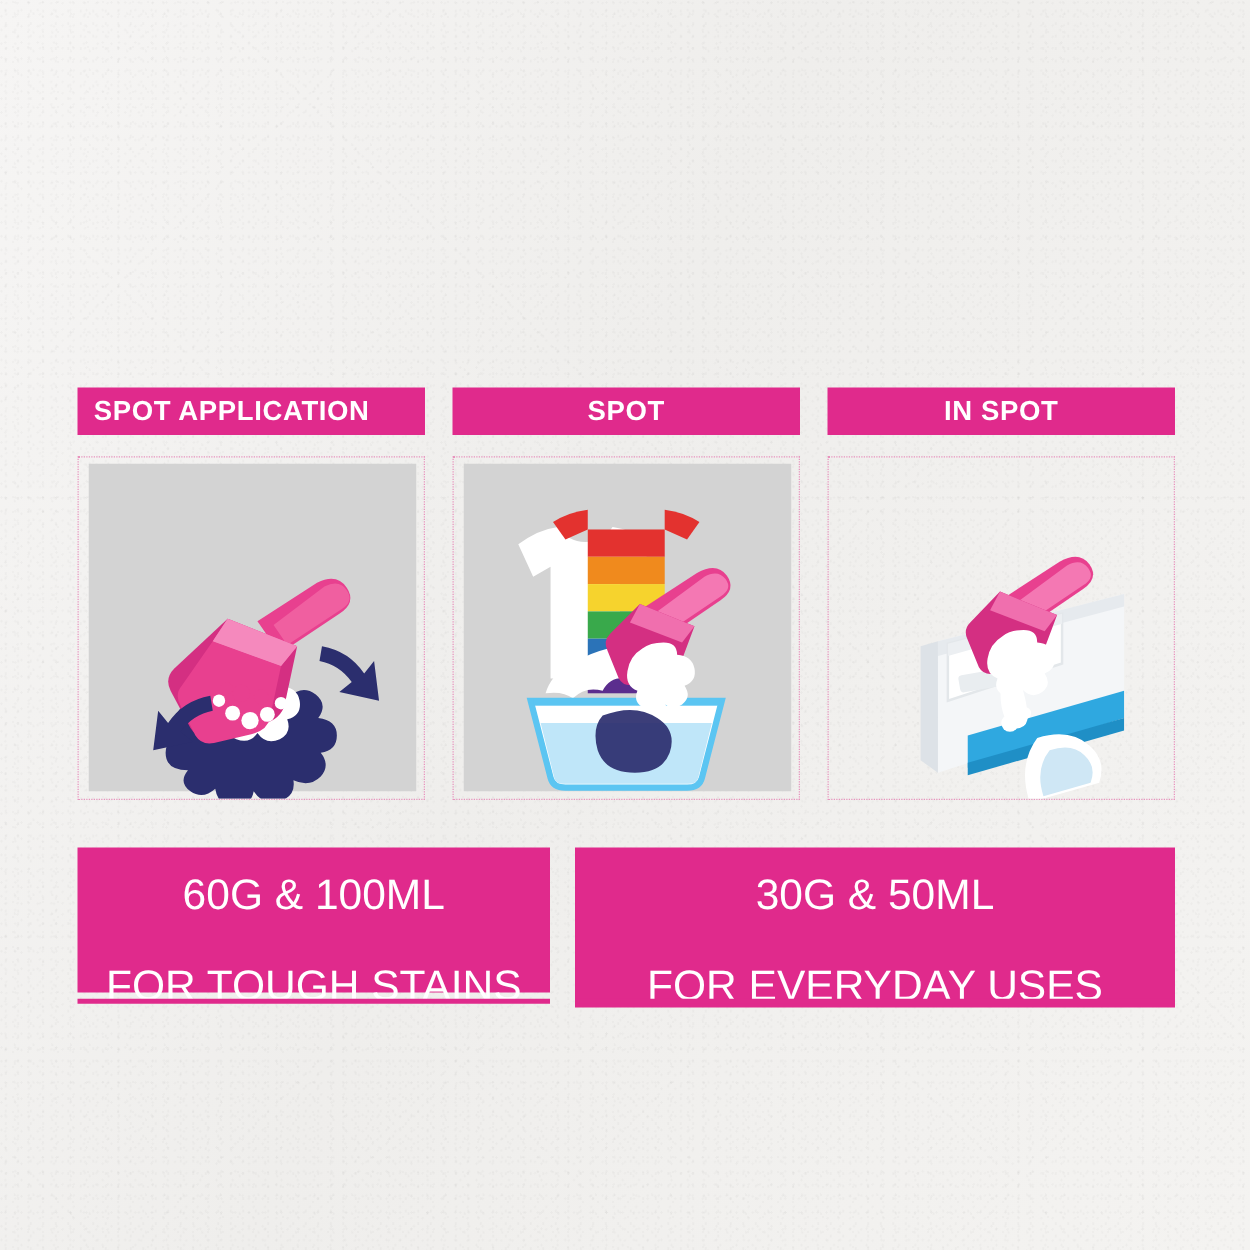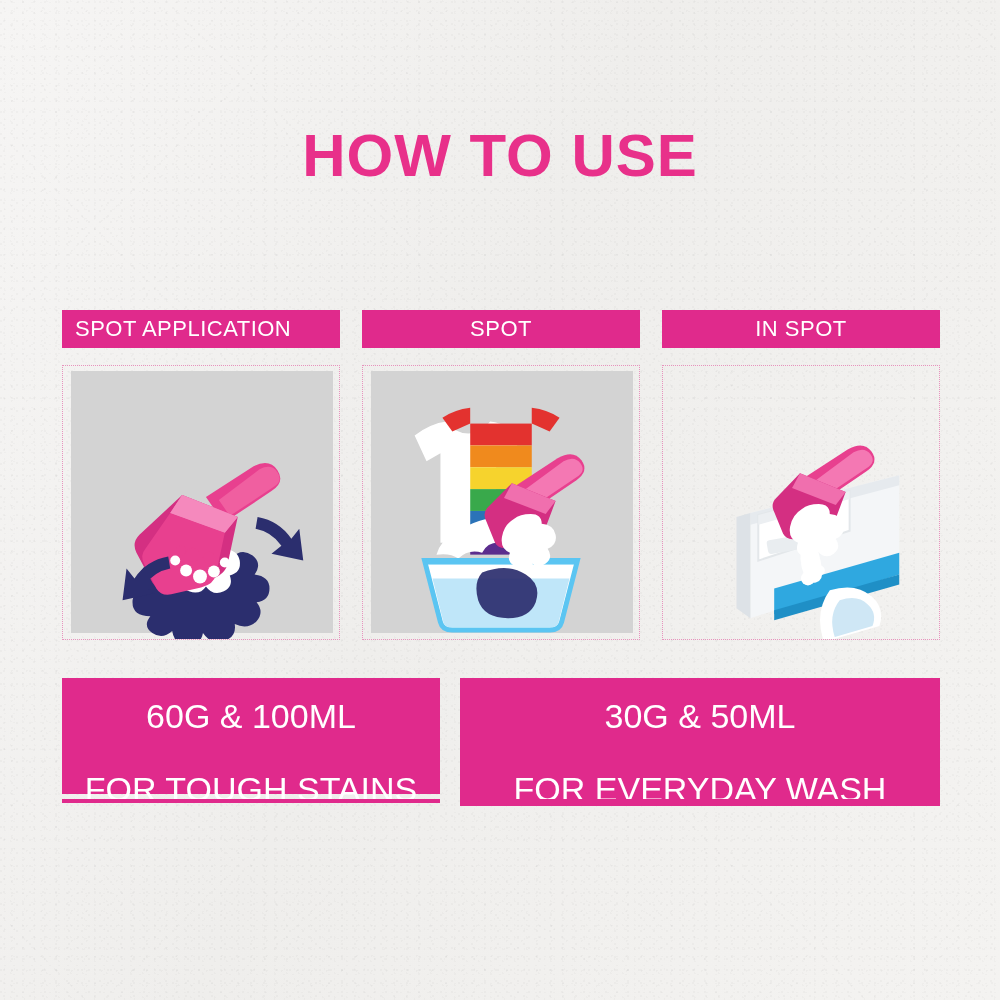--- a/index.html
+++ b/index.html
@@ -70,20 +70,21 @@
   .step-label {
     height: 38px;
     background: #e02a8c;
     color: #ffffff;
     font-size: 22px;
     letter-spacing: 0.5px;
     display: flex;
     align-items: center;
     justify-content: center;
     font-family: "Liberation Sans", sans-serif;
+    font-weight: bold;
   }
   .step.s1 .step-label { justify-content: flex-start; padding-left: 13px; box-sizing: border-box; }
 
   .step-imgbox {
     margin-top: 17px;
     width: 278px;
     height: 275px;
     border: 1px dotted #e893bd;
     box-sizing: border-box;
     position: relative;
@@ -133,21 +134,20 @@
   .ul-left { left: 62px; top: 799px; width: 378px; }
   .ul-right { left: 460px; top: 799px; width: 480px; }
 </style>
 </head>
 <body>
 
 <div class="paper-texture"></div>
 
 <div class="page">
 
-  <div class="title">HOW TO USE</div>
 
   <div class="steps">
 
     <div class="step s1">
       <div class="step-label">SPOT APPLICATION</div>
       <div class="step-imgbox">
         <div class="grey-panel"></div>
         <svg class="art" viewBox="0 0 278 275">
 
           <path d="M96 528 Z" fill="none"></path>
@@ -262,17 +262,17 @@
   </div>
 
   <div class="banner banner-left">
     <span>60G &amp; 100ML</span>
     <span class="line2">FOR TOUGH STAINS</span>
   </div>
   <div class="banner-underline ul-left"></div>
 
   <div class="banner banner-right">
     <span>30G &amp; 50ML</span>
-    <span class="line2">FOR EVERYDAY WASH</span>
+    <span class="line2">FOR EVERYDAY USES</span>
   </div>
   <div class="banner-underline ul-right"></div>
 
 </div>
 
 </body></html>

